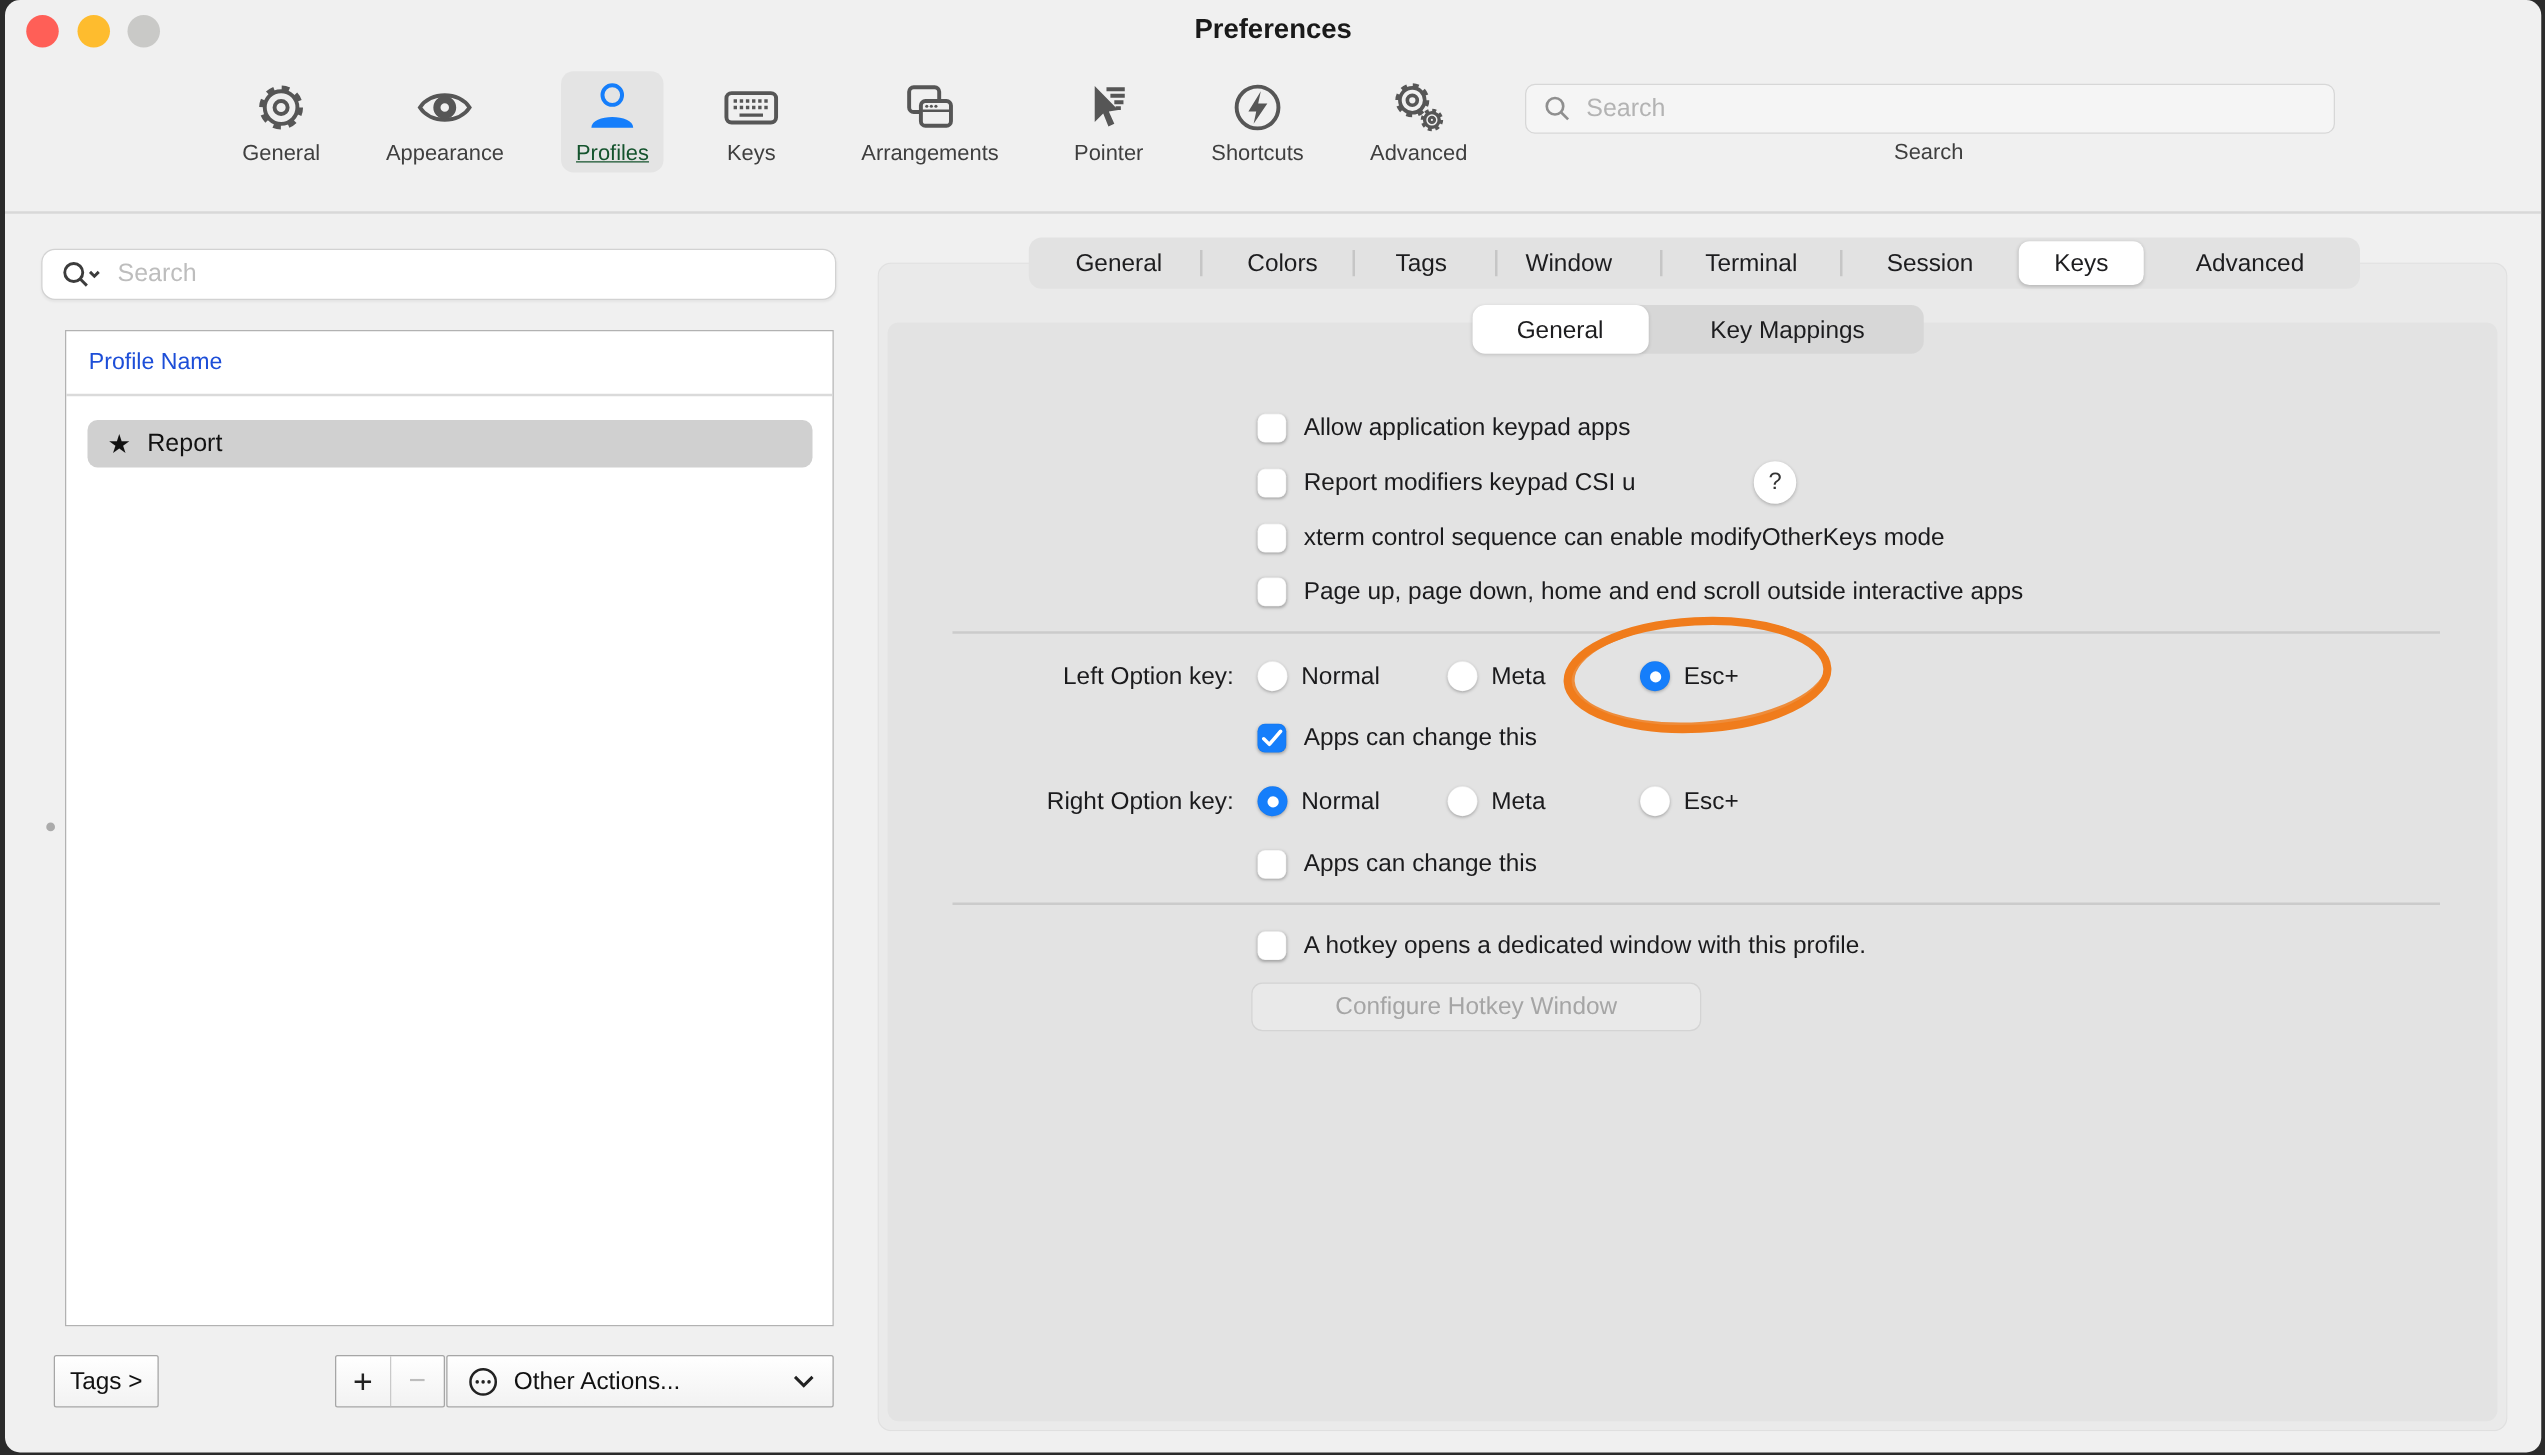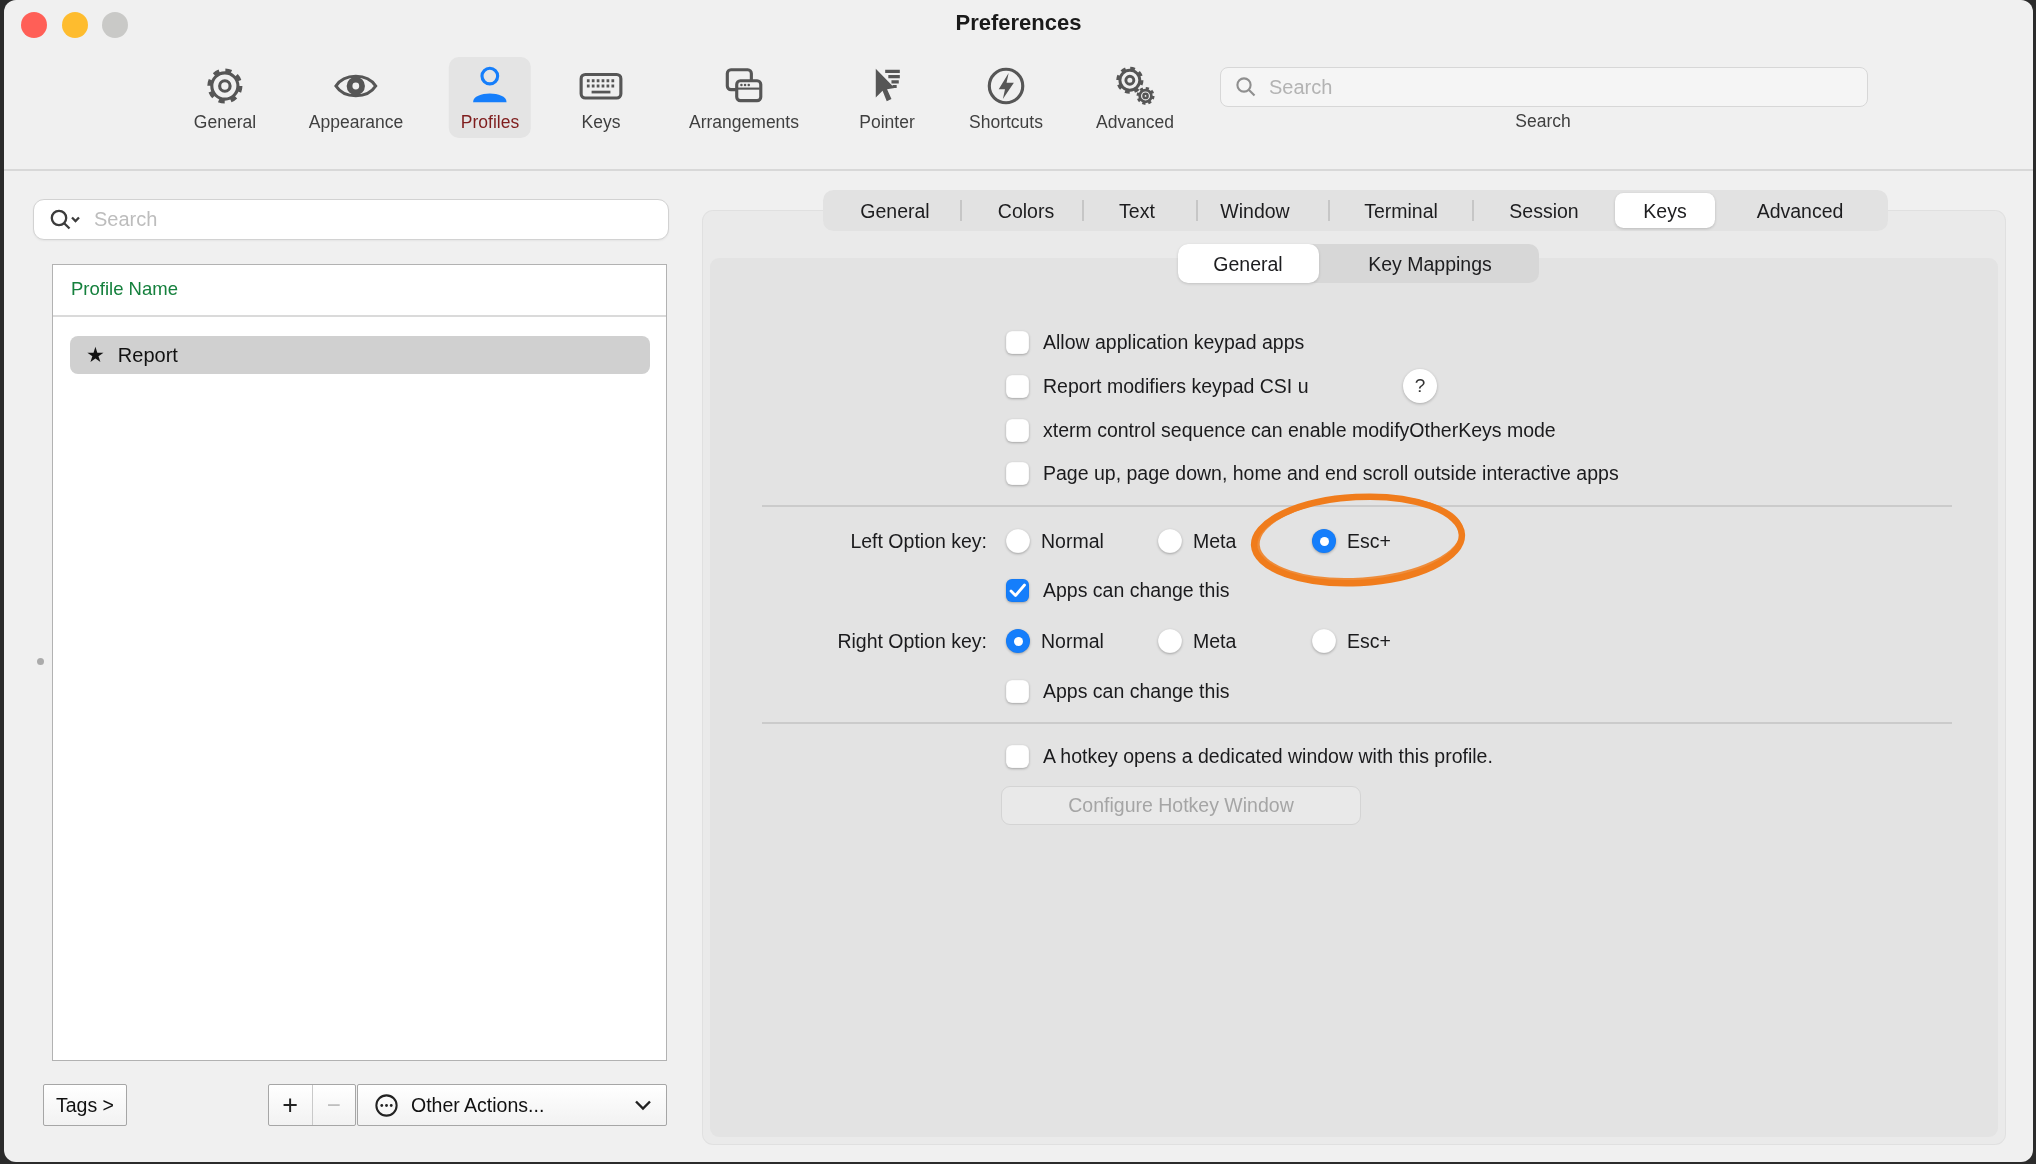--- a/index.html
+++ b/index.html
@@ -9,32 +9,32 @@
   .traffic{position:absolute;width:26px;height:26px;border-radius:50%;top:12px;}
   .t-red{left:17px;background:#ff5f57;}
   .t-yellow{left:58px;background:#febc2e;}
   .t-gray{left:98px;background:#c9c9c7;}
   .win-title{position:absolute;left:0;right:0;top:10px;text-align:center;font-size:22px;font-weight:700;color:#1a1a1a;}
   
   .tb-item{position:absolute;top:57px;transform:translateX(-50%);display:flex;flex-direction:column;align-items:center;padding:6px 12px 5px;border-radius:10px;color:#565656;cursor:default;}
   .tb-item .icn{height:46px;display:flex;align-items:center;justify-content:center;}
   .tb-item .lbl{font-size:17.5px;margin-top:3px;color:#3f3f3f;white-space:nowrap;}
   .tb-item.selected{background:#e4e4e4;color:#157efb;}
-  .tb-item.selected .lbl{color:#7f1d1d;}
+  .tb-item.selected .lbl{color:#14532d;text-decoration:underline;}
   .tb-search{position:absolute;left:1216px;top:67px;width:646px;height:38px;border:1.5px solid #d7d7d7;border-radius:8px;background:rgba(255,255,255,0.35);display:flex;align-items:center;}
   .tb-search input{border:none;outline:none;background:transparent;font-size:20px;color:#333;width:560px;font-family:"Liberation Sans",sans-serif;}
   .tb-search input::placeholder{color:#b3b3b3;}
   .tb-search-label{position:absolute;left:1216px;top:111px;width:646px;text-align:center;font-size:17.5px;color:#3f3f3f;}
   .toolbar-sep{position:absolute;left:0;right:0;top:169px;height:1.5px;background:#d8d8d8;}
   
   .sb-search{position:absolute;left:29px;top:199px;width:634px;height:39px;background:#ffffff;border:1.5px solid #d2d2d2;border-radius:11px;display:flex;align-items:center;box-shadow:0 1px 2px rgba(0,0,0,0.05);}
   .sb-search input{border:none;outline:none;background:transparent;font-size:20px;color:#333;width:540px;font-family:"Liberation Sans",sans-serif;}
   .sb-search input::placeholder{color:#bdbdbd;}
   .profile-panel{position:absolute;left:48px;top:264px;width:615px;height:797px;background:#ffffff;border:1.5px solid #b2b2b2;box-sizing:border-box;}
-  .pp-header{position:absolute;left:18px;top:13px;font-size:18.5px;color:#15803d;}
+  .pp-header{position:absolute;left:18px;top:13px;font-size:18.5px;color:#1d4ed8;}
   .pp-sep{position:absolute;left:0;right:0;top:50px;height:1.5px;background:#dadada;}
   .pp-row{position:absolute;left:17px;top:71px;width:580px;height:38px;background:#d0d0d0;border-radius:8px;display:flex;align-items:center;}
   .pp-star{font-size:21px;color:#111;margin-left:16px;}
   .pp-name{font-size:20px;color:#111;margin-left:13px;}
   .splitter-dot{position:absolute;left:33px;top:658px;width:7px;height:7px;border-radius:50%;background:#ababab;}
   .btn-gray{background:linear-gradient(#ffffff,#f2f2f2);border:1.5px solid #a6a6a6;box-sizing:border-box;}
   .tags-btn{position:absolute;left:39px;top:1084px;width:84px;height:42px;border-radius:2px;display:flex;align-items:center;justify-content:center;font-size:19.5px;color:#111;}
   .pm-group{position:absolute;left:264px;top:1084px;width:88px;height:42px;border-radius:2px;display:flex;}
   .pm-cell{flex:1;display:flex;align-items:center;justify-content:center;font-size:27px;color:#222;}
   .pm-cell.minus{border-left:1.5px solid #c9c9c9;color:#bdbdbd;font-size:24px;}
@@ -218,21 +218,21 @@
     </span>
   </div>
 
   <div class="outer-panel"></div>
   <div class="inner-panel"></div>
 
   <div class="tabstrip"></div>
   <div class="tab-pill"></div>
   <div class="tab" style="left:891px">General</div>
   <div class="tab" style="left:1022px">Colors</div>
-  <div class="tab" style="left:1133px">Text</div>
+  <div class="tab" style="left:1133px">Tags</div>
   <div class="tab" style="left:1251px">Window</div>
   <div class="tab" style="left:1397px">Terminal</div>
   <div class="tab" style="left:1540px">Session</div>
   <div class="tab" style="left:1661px">Keys</div>
   <div class="tab" style="left:1796px">Advanced</div>
   <div class="tab-sep" style="left:956px"></div>
   <div class="tab-sep" style="left:1078px"></div>
   <div class="tab-sep" style="left:1192px"></div>
   <div class="tab-sep" style="left:1324px"></div>
   <div class="tab-sep" style="left:1468px"></div>

